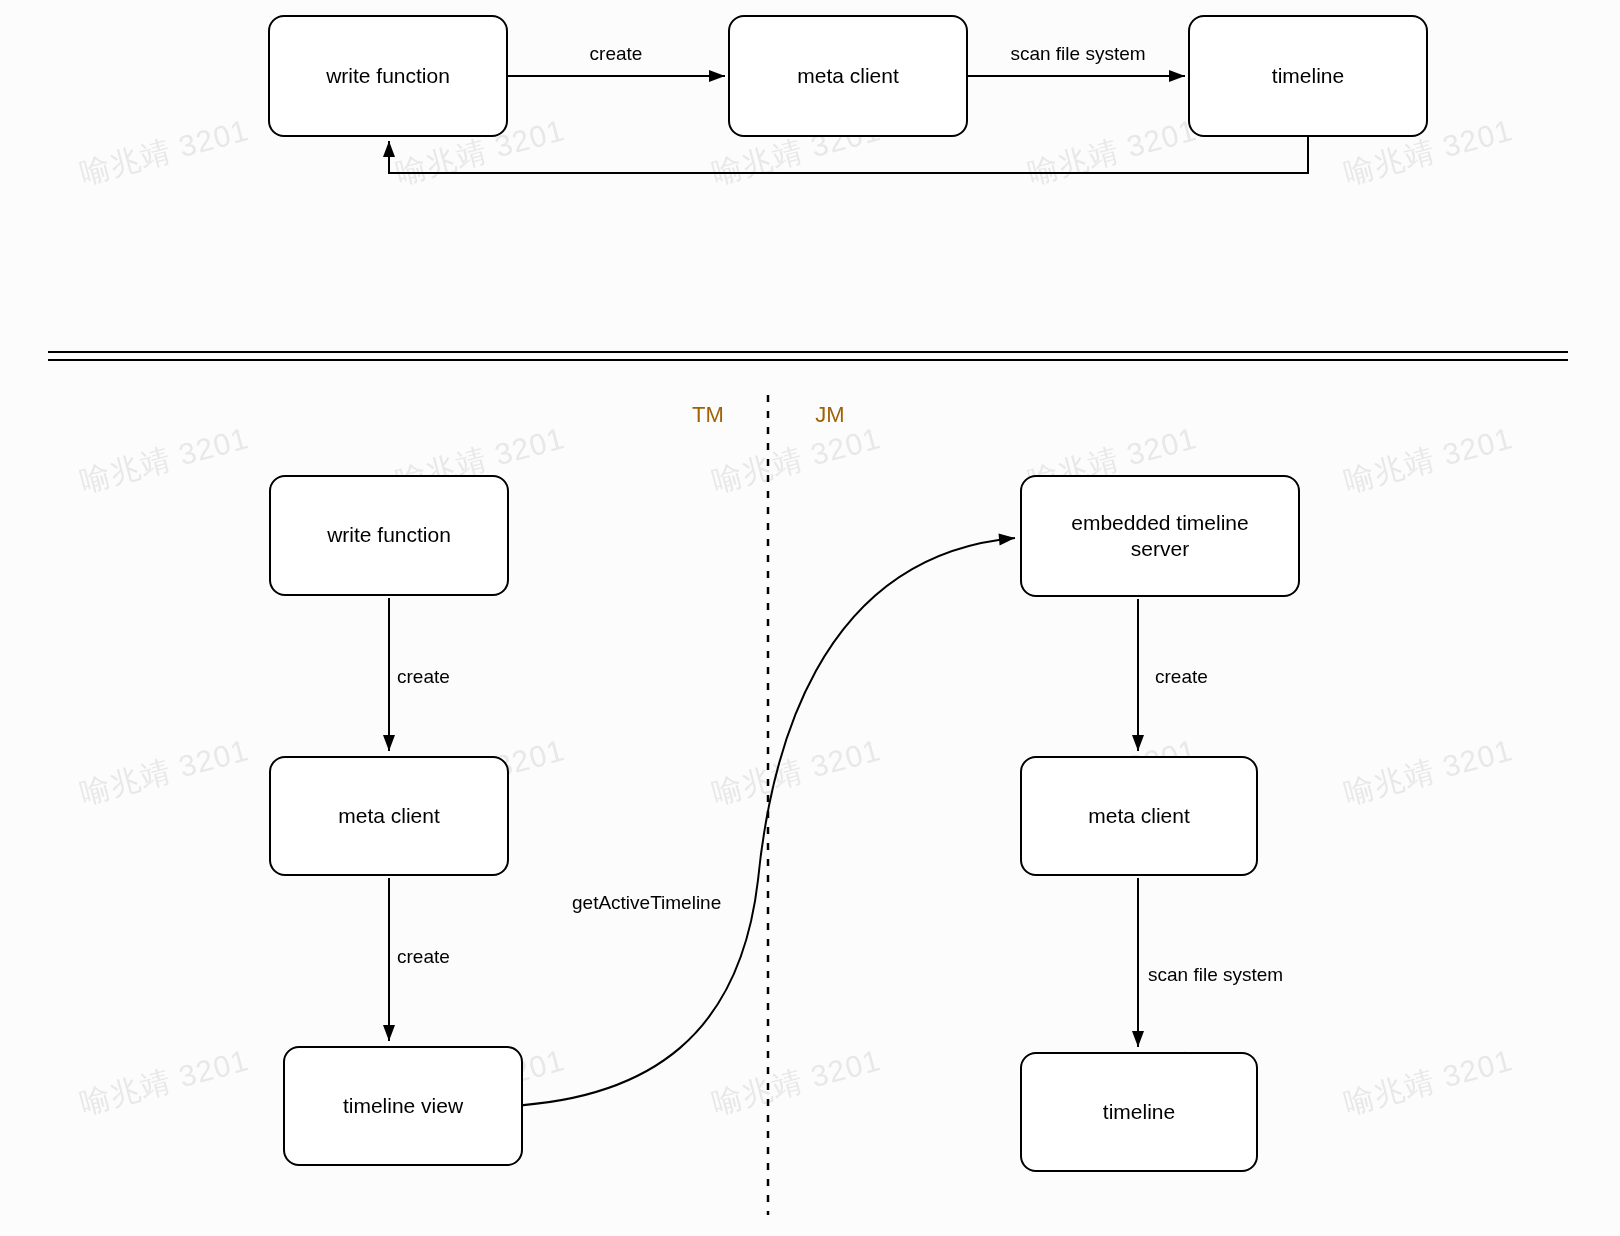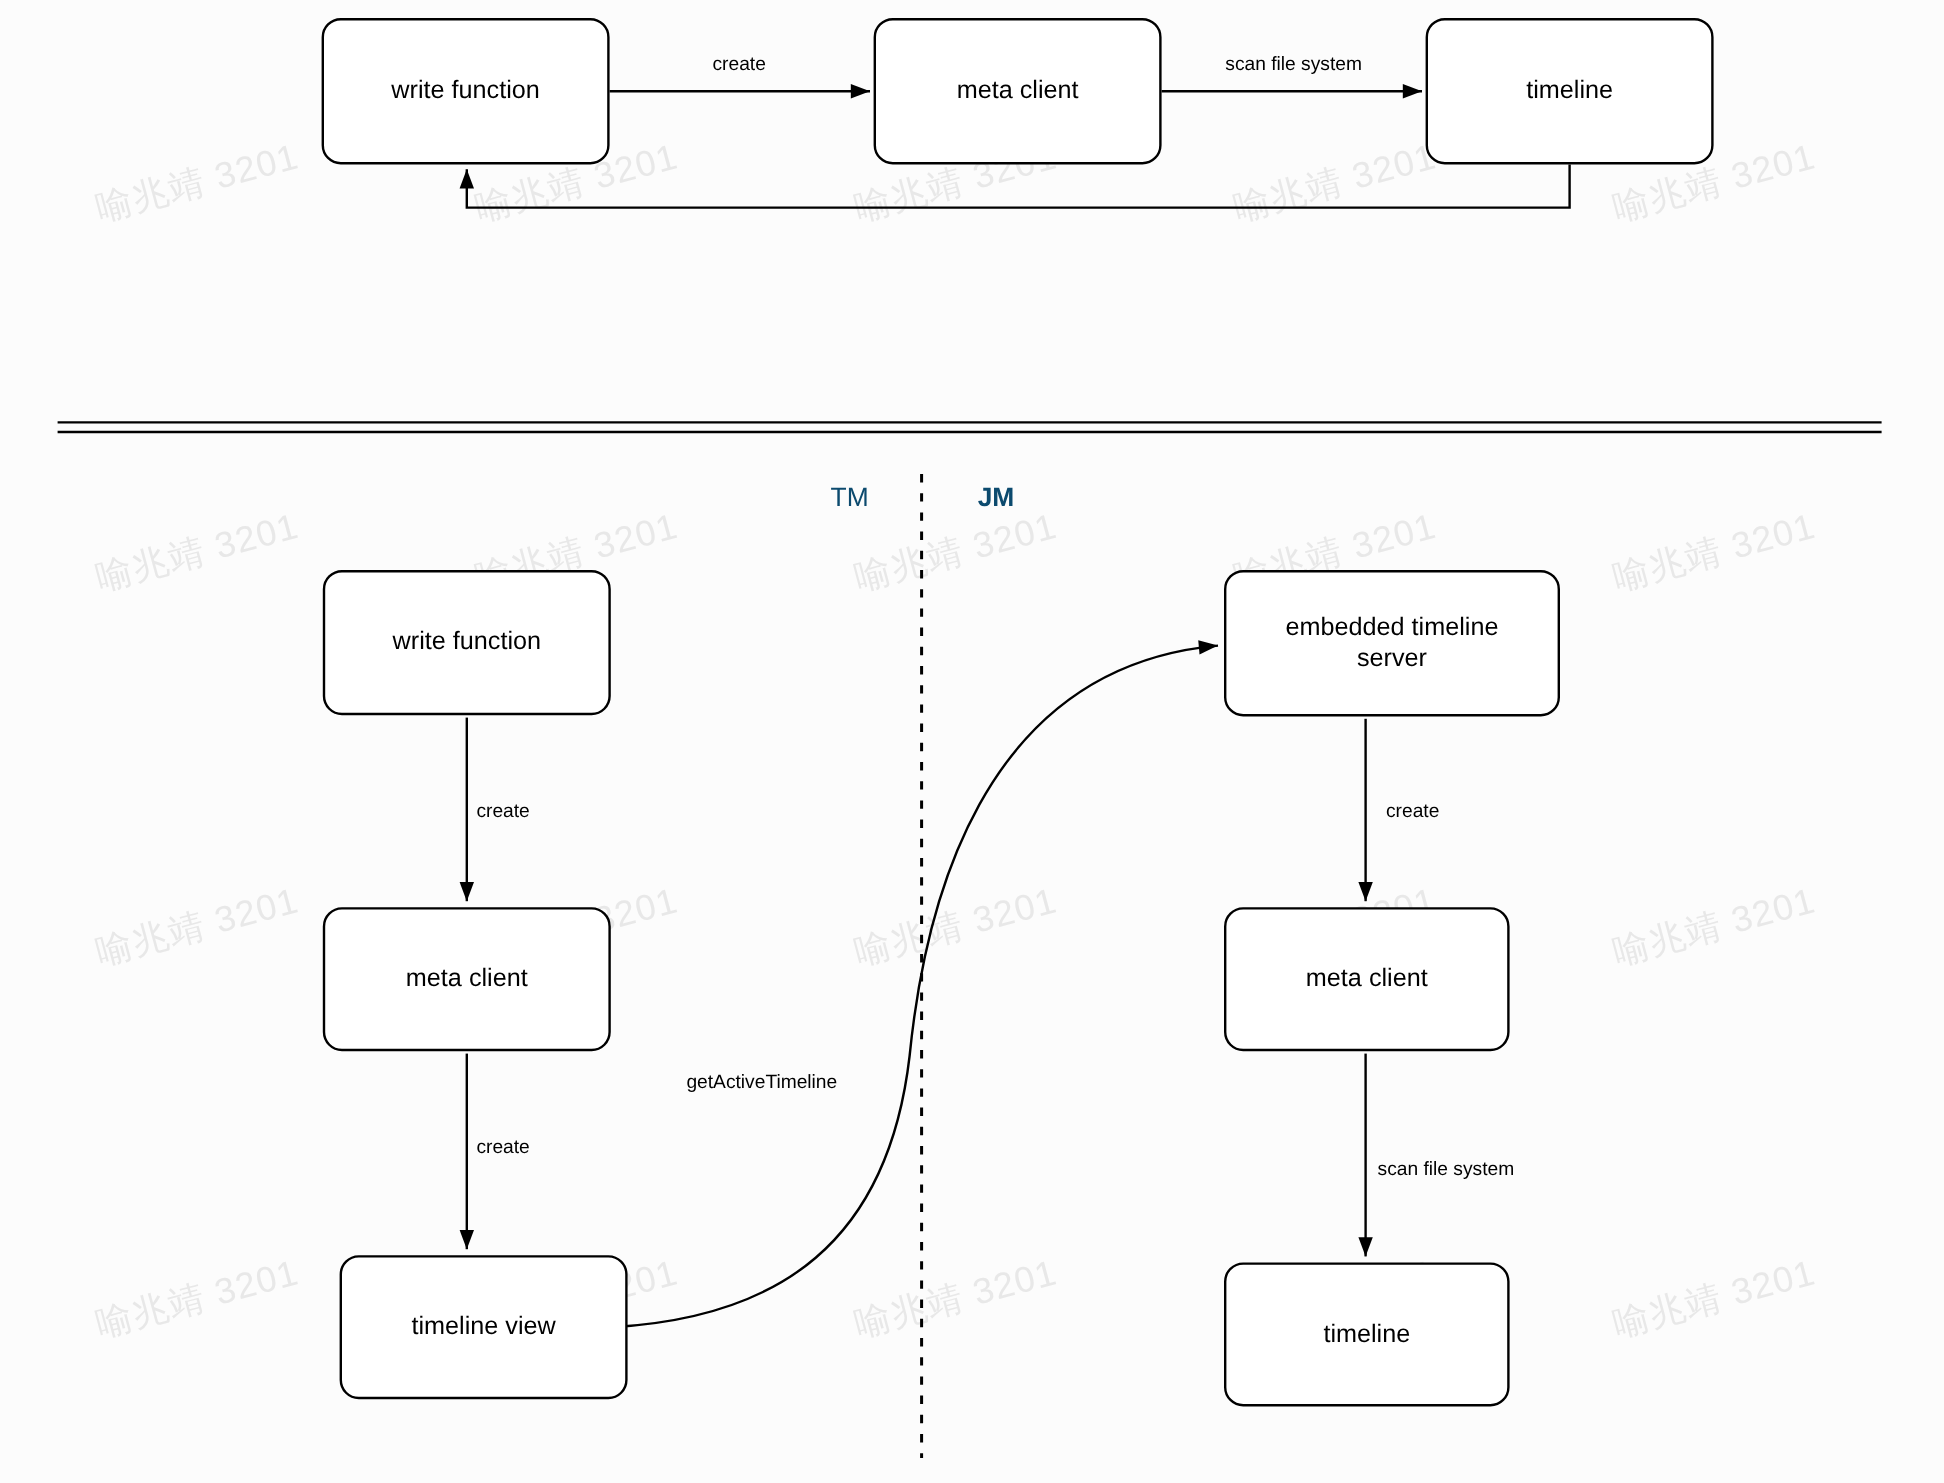--- a/index.html
+++ b/index.html
@@ -42,31 +42,31 @@
     justify-content: center;
     text-align: center;
     font-size: 21px;
     color: #000;
     line-height: 1.25;
     padding: 0 18px;
     z-index: 3;
   }
   .edge-label {
     position: absolute;
-    font-size: 16px;
+    font-size: 19px;
     color: #000;
     white-space: nowrap;
     z-index: 3;
     line-height: 26px;
   }
   .centered { text-align: center; }
   .lane-label {
     position: absolute;
     font-size: 22px;
-    color: #0c4a6e;
+    color: #a16207;
     z-index: 3;
     text-align: center;
     width: 100px;
     line-height: 24px;
   }
 </style>
 </head>
 <body>
 
 <div id="canvas" style="--bg: #fcfcfc; --wm: #e8e8e8; --fill: #ffffff; --stroke: #000000;">
@@ -127,21 +127,21 @@
     <span>meta client</span>
   </div>
   <div class="node" style="left:1188px; top:15px; width:240px; height:122px;">
     <span>timeline</span>
   </div>
 
   <div class="edge-label centered" style="left:536px; top:41px; width:160px;">create</div>
   <div class="edge-label centered" style="left:968px; top:41px; width:220px;">scan file system</div>
 
   <div class="lane-label" style="left:658px; top:403px;">TM</div>
-  <div class="lane-label" style="left:780px; top:403px;font-weight:bold;">JM</div>
+  <div class="lane-label" style="left:780px; top:403px;">JM</div>
 
   <div class="node" style="left:269px; top:475px; width:240px; height:121px;">
     <span>write function</span>
   </div>
   <div class="node" style="left:269px; top:756px; width:240px; height:120px;">
     <span>meta client</span>
   </div>
   <div class="node" style="left:283px; top:1046px; width:240px; height:120px;">
     <span>timeline view</span>
   </div>

